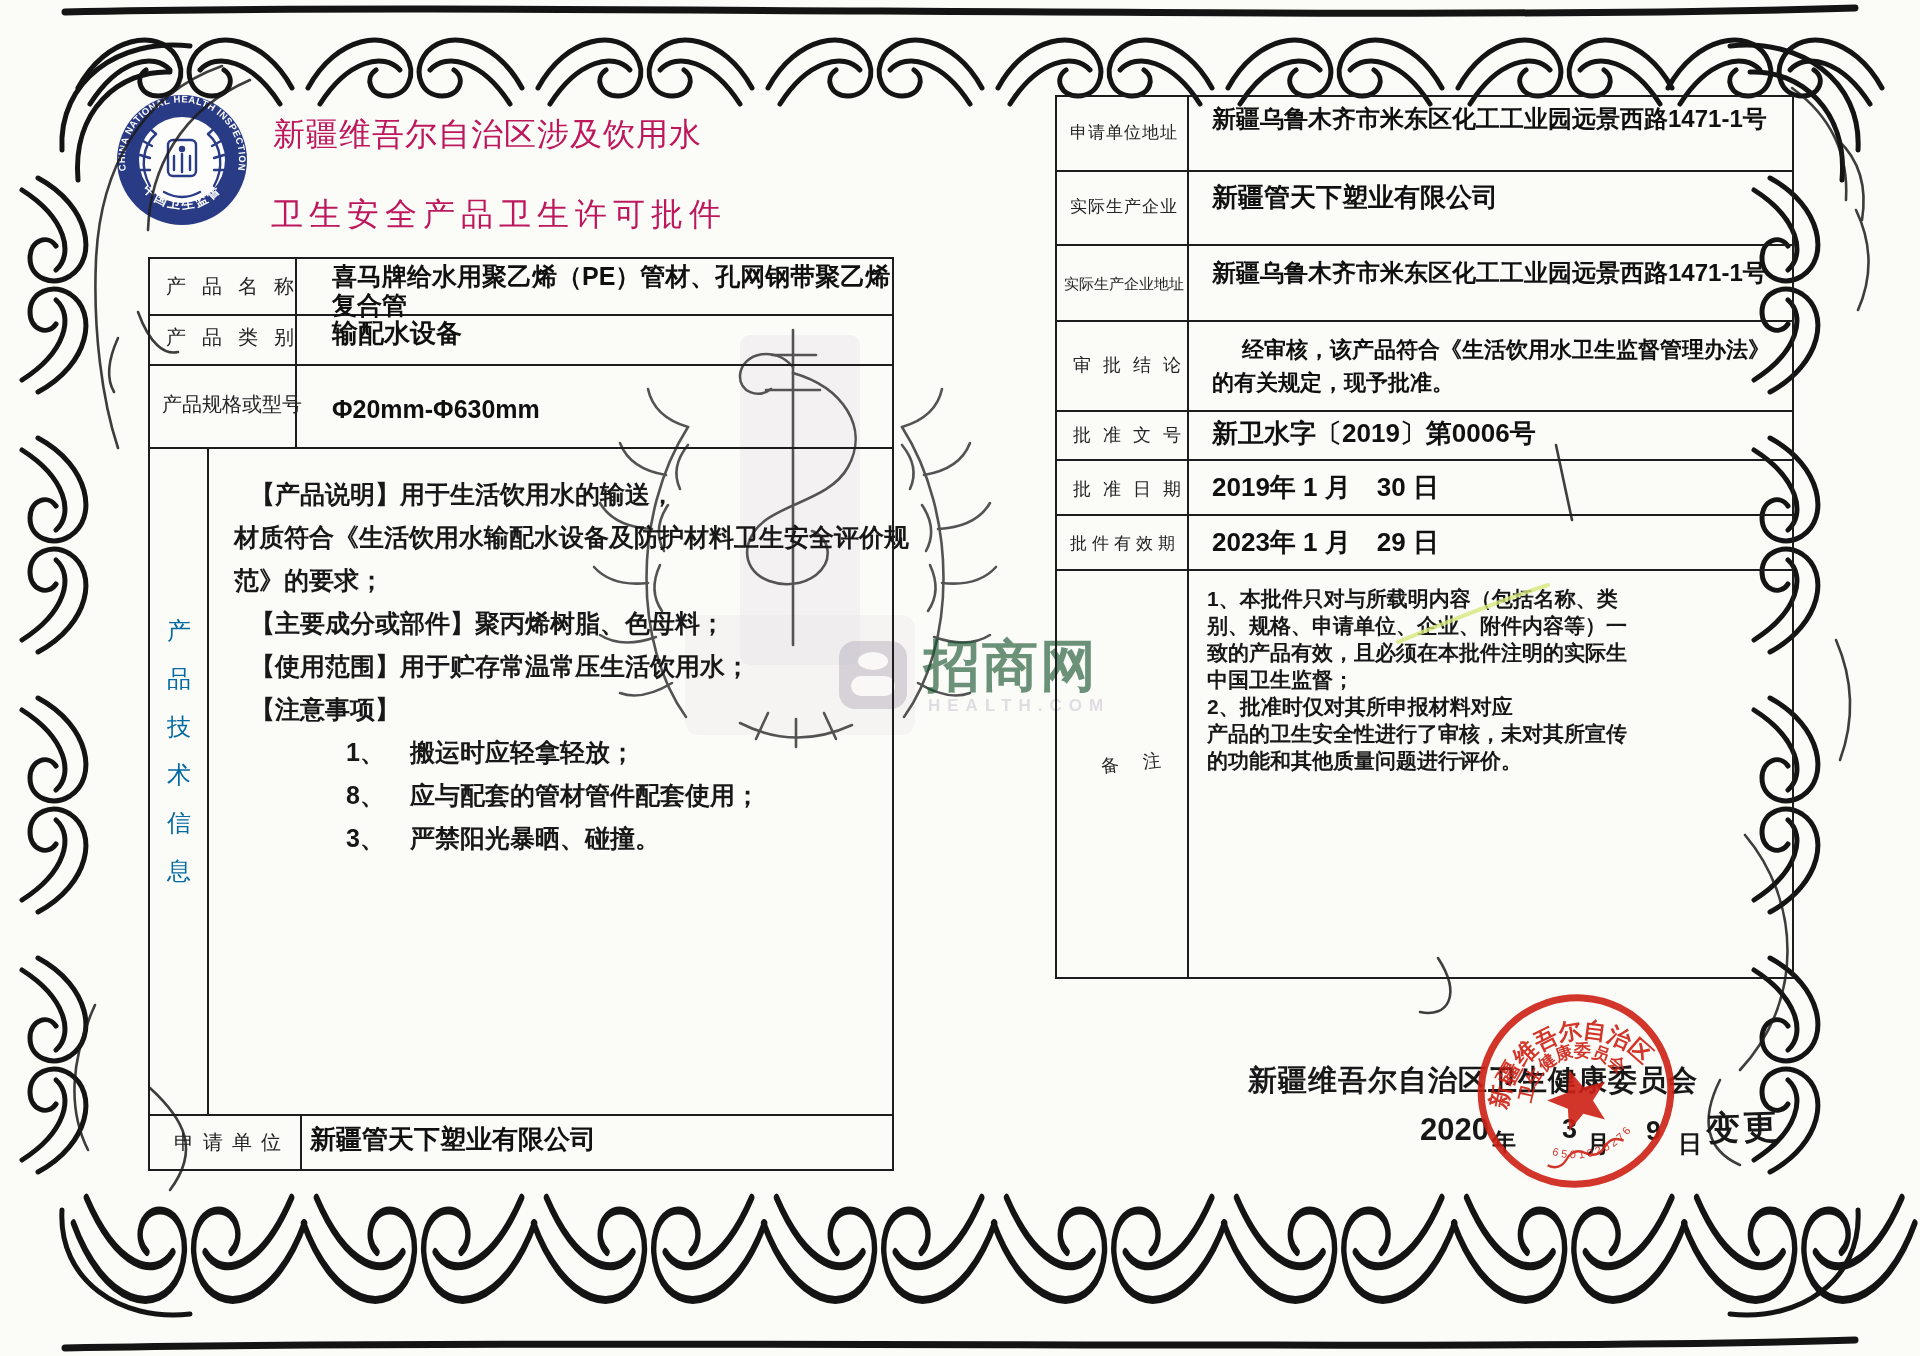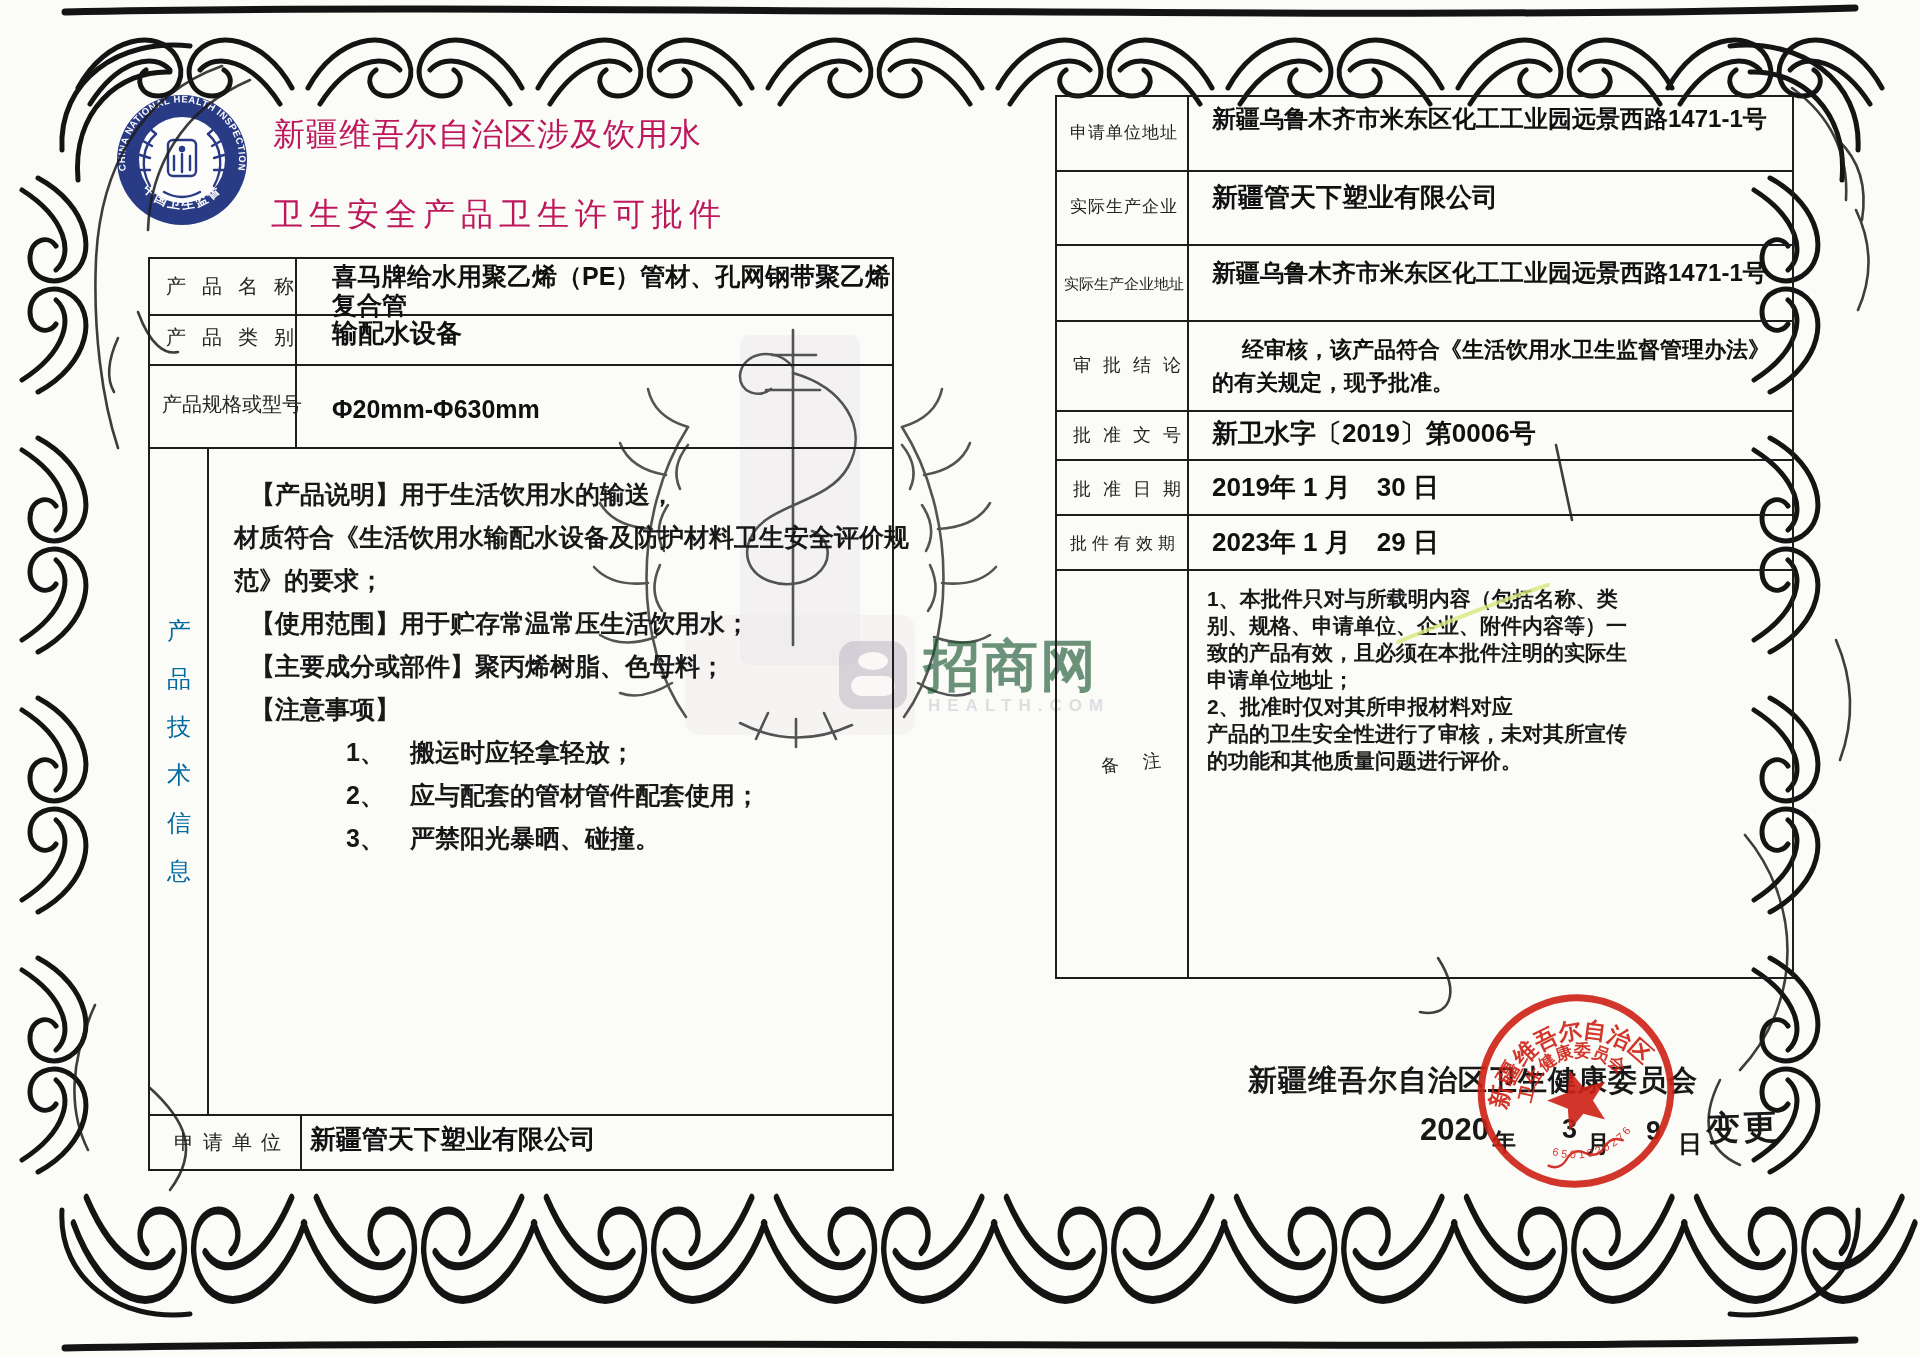--- a/index.html
+++ b/index.html
@@ -182,25 +182,25 @@
 
     <div class="t lbl" style="left:12px;top:134px;">产品规格或型号</div>
     <div class="t val" style="left:182px;top:136px;font-size:25px;">Φ20mm-Φ630mm</div>
 
     <div class="vert" style="left:15px;top:348px;">产品技术信息</div>
 
     <div style="position:absolute;left:100px;top:219px;">
       <div class="techline">【产品说明】用于生活饮用水的输送，</div>
       <div class="techline" style="margin-left:-16px;">材质符合《生活饮用水输配水设备及防护材料卫生安全评价规</div>
       <div class="techline" style="margin-left:-16px;">范》的要求；</div>
+      <div class="techline">【主要成分或部件】聚丙烯树脂、色母料；</div>
       <div class="techline">【使用范围】用于贮存常温常压生活饮用水；</div>
-      <div class="techline">【主要成分或部件】聚丙烯树脂、色母料；</div>
       <div class="techline">【注意事项】</div>
       <div class="techline ind">1、　搬运时应轻拿轻放；</div>
-      <div class="techline ind">2、　应与配套的管材管件配套使用；</div>
+      <div class="techline ind">8、　应与配套的管材管件配套使用；</div>
       <div class="techline ind">3、　严禁阳光暴晒、碰撞。</div>
     </div>
 
     <div class="t lbl" style="left:24px;top:872px;letter-spacing:9px;">申请单位</div>
     <div class="t val" style="left:160px;top:866px;">新疆管天下塑业有限公司</div>
   </div>
 
   <div class="tbl" style="left:1055px;top:95px;width:735px;height:880px;">
     <div class="hl" style="top:73px;width:735px;"></div>
     <div class="hl" style="top:147px;width:735px;"></div>
@@ -231,21 +231,21 @@
     <div class="t val" style="left:155px;top:376px;">2019年 1 月　30 日</div>
 
     <div class="t rlbl" style="left:13px;top:437px;letter-spacing:5px;font-size:17px;">批件有效期</div>
     <div class="t val" style="left:155px;top:431px;">2023年 1 月　29 日</div>
 
     <div class="t rlbl" style="left:44px;top:655px;letter-spacing:24px;font-size:18px;transform:rotate(-6deg);">备注</div>
     <div style="position:absolute;left:150px;top:488px;">
       <div class="remark">1、本批件只对与所载明内容（包括名称、类</div>
       <div class="remark">别、规格、申请单位、企业、附件内容等）一</div>
       <div class="remark">致的产品有效，且必须在本批件注明的实际生</div>
-      <div class="remark">申请单位地址；</div>
+      <div class="remark">中国卫生监督；</div>
       <div class="remark">2、批准时仅对其所申报材料对应</div>
       <div class="remark">产品的卫生安全性进行了审核，未对其所宣传</div>
       <div class="remark">的功能和其他质量问题进行评价。</div>
     </div>
   </div>
 
   <div class="t b" style="left:1248px;top:1064px;font-size:29px;letter-spacing:1px;">新疆维吾尔自治区卫生健康委员会</div>
 
   <div class="t b" style="left:1420px;top:1112px;font-size:31px;">2020</div>
   <div class="t b" style="left:1492px;top:1128px;font-size:24px;">年</div>

